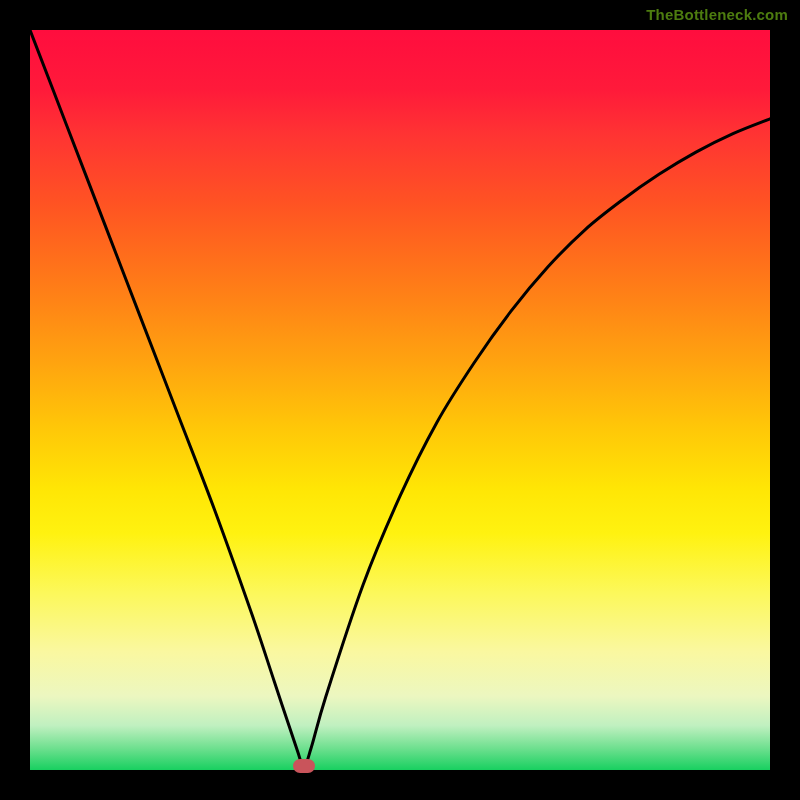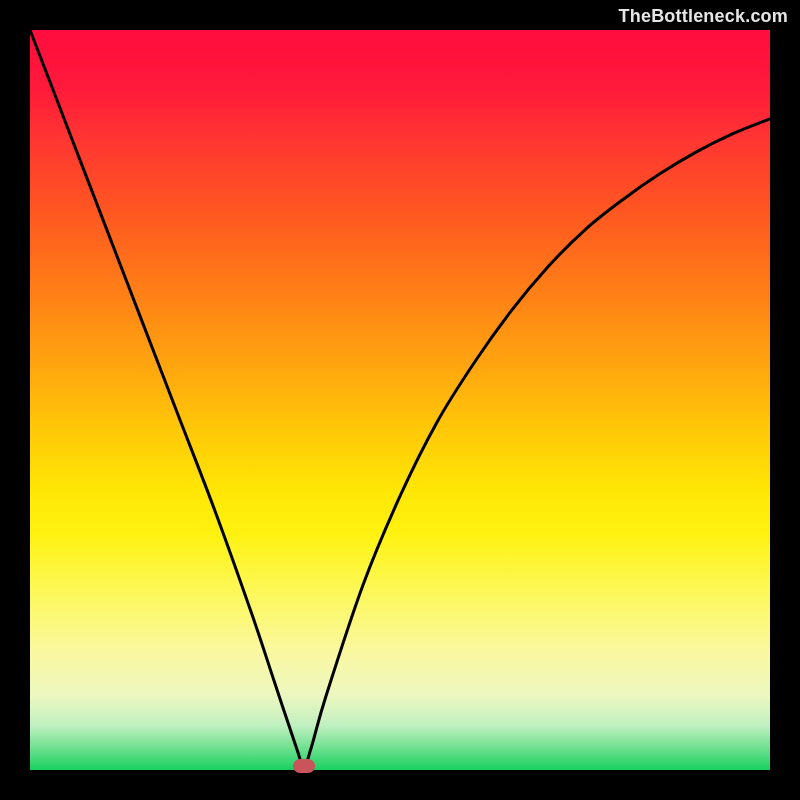--- a/index.html
+++ b/index.html
@@ -32,23 +32,23 @@
       #c0f0c0 94%,
       #70e090 97%,
       #18d060 100%
     );
   }
   .watermark {
     position: absolute;
     top: 6px;
     right: 12px;
     font-family: Arial, Helvetica, sans-serif;
-    font-size: 18px;
+    font-size: 15px;
     font-weight: 600;
-    color: #e5e5e5;
+    color: #4d7c0f;
     letter-spacing: 0.2px;
   }
   svg.curve {
     position: absolute;
     left: 0;
     top: 0;
     width: 100%;
     height: 100%;
   }
   .marker {

